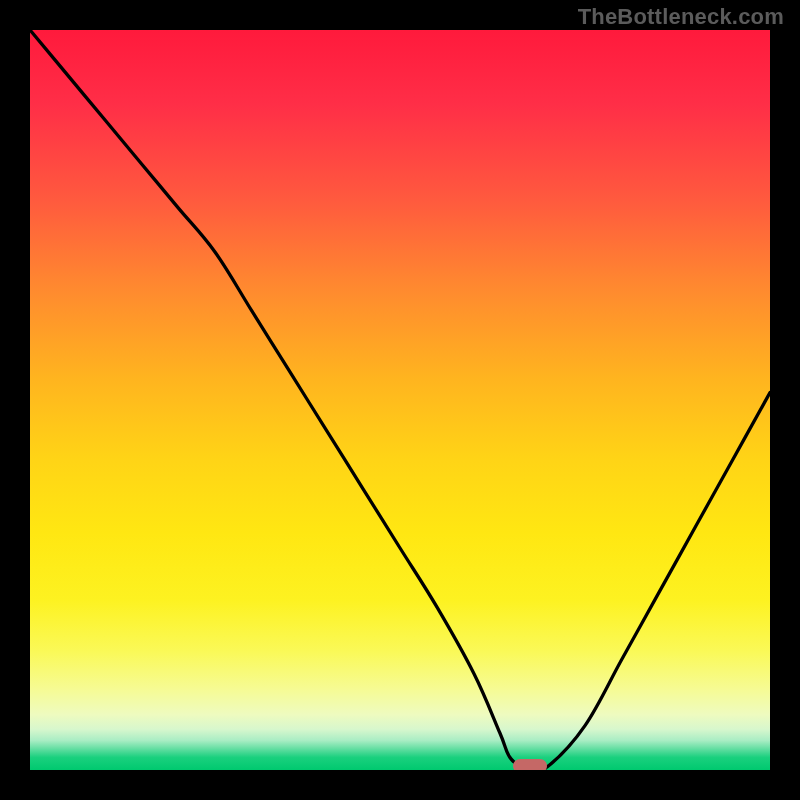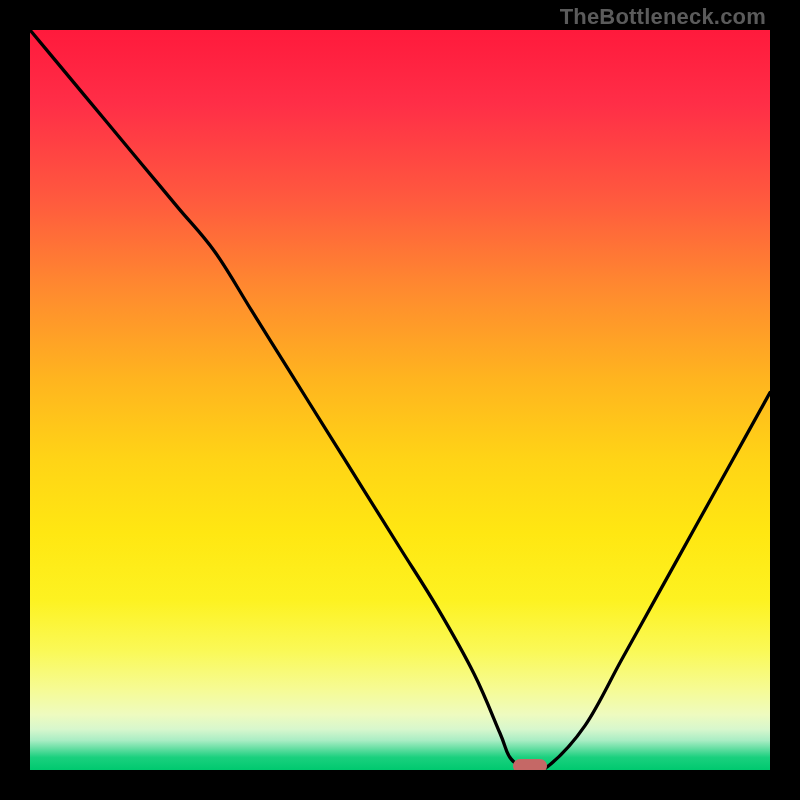--- a/index.html
+++ b/index.html
@@ -62,21 +62,21 @@
     position: absolute;
     width: 34px;
     height: 14px;
     background: #c56866;
     border-radius: 7px;
     transform: translate(-50%, -50%);
   }
   .watermark {
     position: absolute;
     top: 4px;
-    right: 34px;
+    right: 16px;
     font-family: Arial, Helvetica, sans-serif;
     font-size: 22px;
     font-weight: 600;
     color: #5b5b5b;
     letter-spacing: 0.2px;
   }
 </style>
 </head>
 <body>
 

